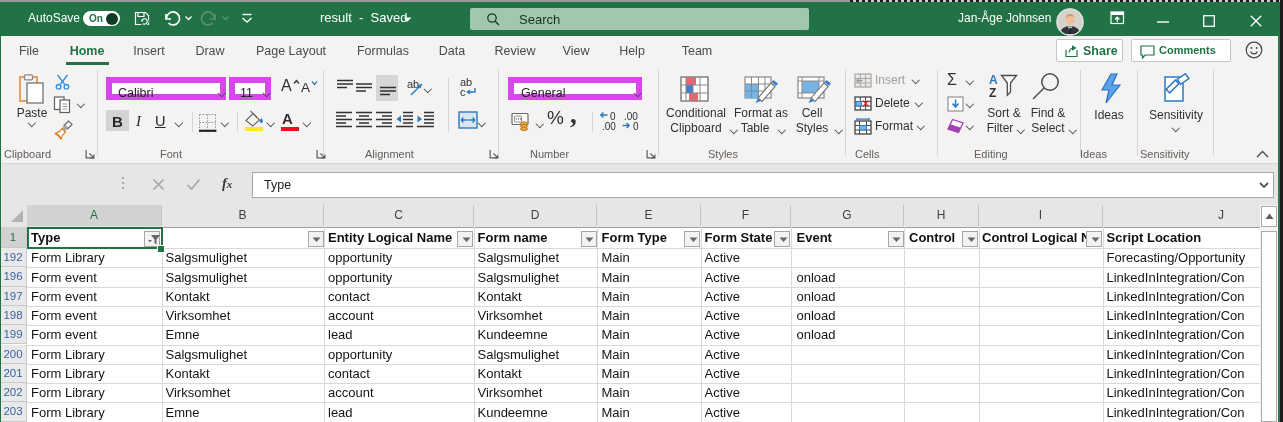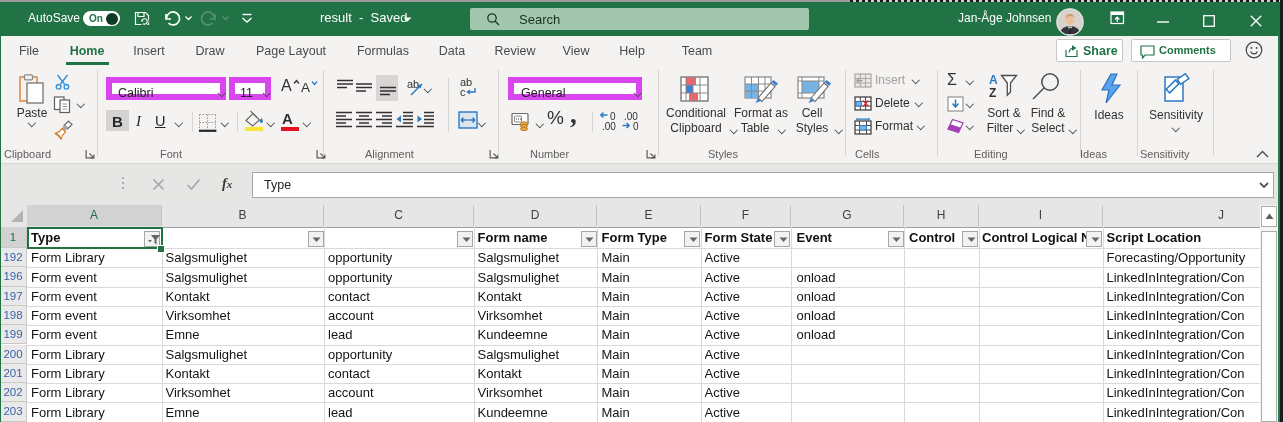--- a/index.html
+++ b/index.html
@@ -502,20 +502,21 @@
 <div class="hline" style="top:62.3px;"></div>
 <div class="hline" style="top:81.6px;"></div>
 <div class="hline" style="top:100.9px;"></div>
 <div class="hline" style="top:120.2px;"></div>
 <div class="hline" style="top:139.5px;"></div>
 <div class="hline" style="top:158.8px;"></div>
 <div class="hline" style="top:178.1px;"></div>
 <div class="hline" style="top:197.4px;"></div>
 <div class="hline" style="top:216.7px;"></div>
 <div class="hcell" style="left:31px;top:25px;width:130px;">Type</div>
+<div class="hcell" style="left:328px;top:25px;width:145px;">Entity Logical Name</div>
 <div class="hcell" style="left:477.5px;top:25px;width:118.5px;">Form name</div>
 <div class="hcell" style="left:601.5px;top:25px;width:98.5px;">Form Type</div>
 <div class="hcell" style="left:704.5px;top:25px;width:85.5px;">Form State</div>
 <div class="hcell" style="left:796.5px;top:25px;width:106.5px;">Event</div>
 <div class="hcell" style="left:909px;top:25px;width:70.5px;">Control</div>
 <div class="hcell" style="left:982px;top:25px;width:120px;">Control Logical N</div>
 <div class="hcell" style="left:1106.5px;top:25px;width:152.5px;">Script Location</div>
 <div class="ddbtn" style="left:307.5px;top:25.5px;">
         <svg style="position:absolute;left:3.5px;top:5px;" width="9" height="6" viewBox="0 0 9 6">
           <path d="M0.5 0.5 l4 4.4 4-4.4z" fill="#666"></path>

